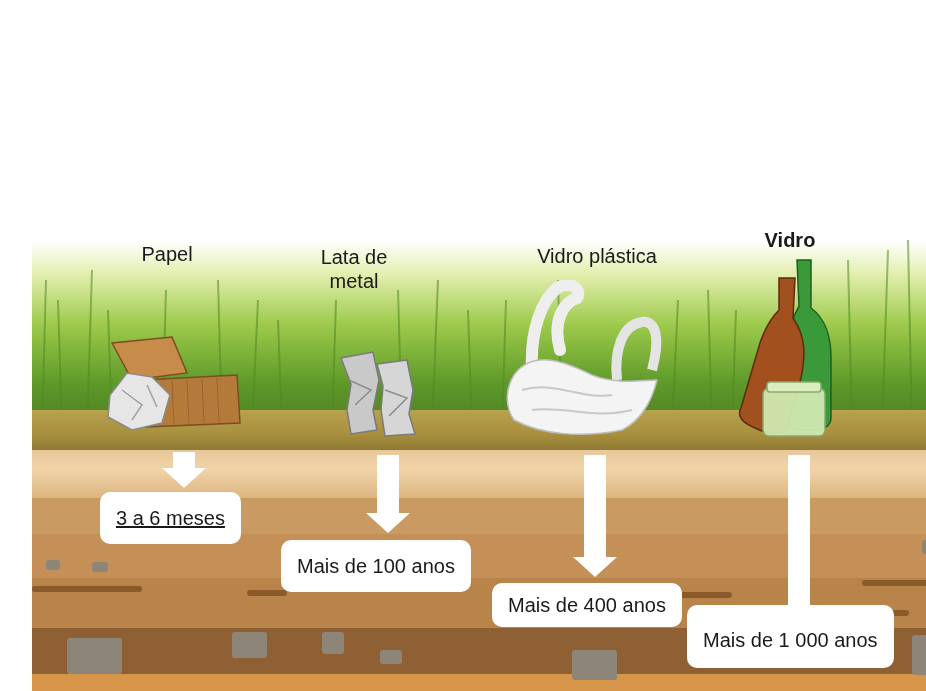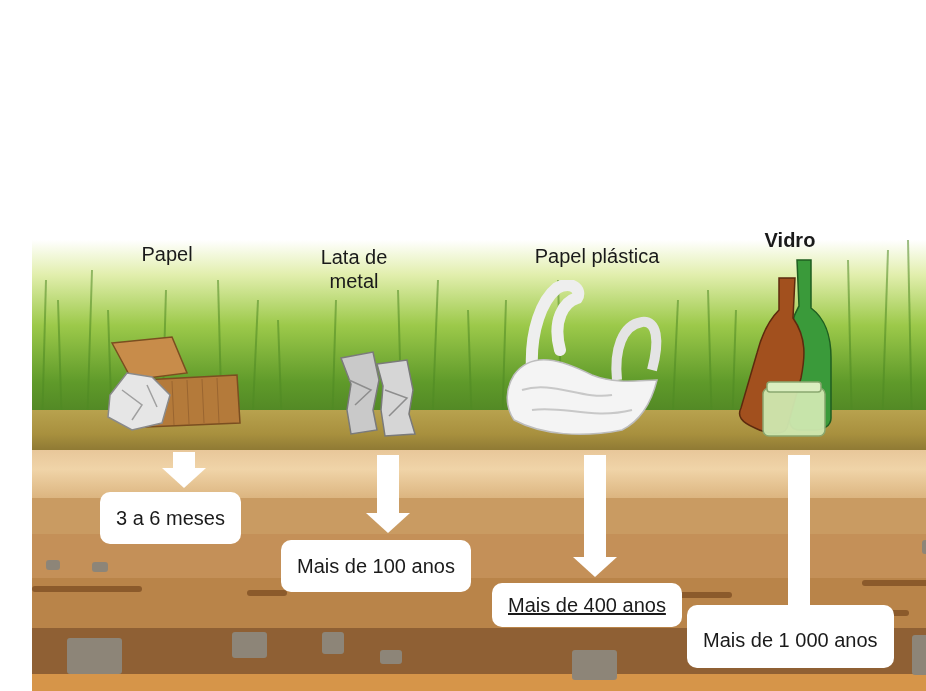--- a/index.html
+++ b/index.html
@@ -92,49 +92,49 @@
         <path d="M100 44 L102 88"></path>
         <path d="M115 43 L117 88"></path>
     </g>
     <polygon points="8,60 25,38 50,42 68,60 60,88 30,95 6,82" fill="#e6e6e6" stroke="#8a8a8a" stroke-width="1.5"></polygon>
     <path d="M20 55 L40 70 L30 85 M45 50 L55 72" stroke="#a0a0a0" stroke-width="1.5" fill="none"></path>
   </svg>
   <div class="arrow" style="left:130px;top:452px;width:44px;height:36px;">
     <div class="shaft" style="width:22px;height:18px;"></div>
     <div class="head" style="top:16px;"></div>
   </div>
-  <div class="badge" style="left:68px;top:492px;">3 a 6 meses</div>
+  <div class="badge" style="left:68px;top:492px;text-decoration:underline;">3 a 6 meses</div>
 
   <div class="label" style="left:267px;top:245px;width:110px;">
     <div>Lata de</div>
     <div>metal</div>
   </div>
   <svg style="position:absolute;left:305px;top:350px;" width="85" height="90">
     <polygon points="4,8 36,2 42,30 36,60 40,80 14,84 10,60 14,34" fill="#c9c9c9" stroke="#7a7a7a" stroke-width="1.5"></polygon>
     <polygon points="40,14 70,10 76,40 72,64 78,84 48,86 44,60 46,36" fill="#d6d6d6" stroke="#7a7a7a" stroke-width="1.5"></polygon>
     <path d="M12 30 L34 40 L18 55 M48 40 L70 48 L52 66" stroke="#8d8d8d" stroke-width="1.5" fill="none"></path>
   </svg>
   <div class="arrow" style="left:334px;top:455px;width:44px;height:78px;">
     <div class="shaft" style="width:22px;height:60px;"></div>
     <div class="head" style="top:58px;"></div>
   </div>
   <div class="badge" style="left:249px;top:540px;">Mais de 100 anos</div>
 
-  <div class="label" style="left:480px;top:244px;width:170px;">Papel plástica</div>
+  <div class="label" style="left:480px;top:244px;width:170px;">Vidro plástica</div>
   <svg style="position:absolute;left:470px;top:280px;" width="165" height="160">
     <path d="M30 90 C28 50 40 20 55 8 C70 0 80 10 75 18 C62 22 50 40 58 70" fill="none" stroke="#eeeeee" stroke-width="12" stroke-linecap="round"></path>
     <path d="M115 100 C112 70 120 45 140 42 C155 40 158 60 150 90" fill="none" stroke="#e4e4e4" stroke-width="10"></path>
     <path d="M12 95 C30 70 60 80 90 95 C115 105 140 100 155 100 C150 120 140 140 120 150 C80 158 40 155 12 140 C2 125 4 108 12 95 Z" fill="#f4f4f4" stroke="#bdbdbd" stroke-width="1.5"></path>
     <path d="M20 110 C50 100 80 120 110 115 M30 130 C60 125 90 140 130 130" stroke="#c8c8c8" stroke-width="2" fill="none"></path>
   </svg>
   <div class="arrow" style="left:541px;top:455px;width:44px;height:122px;">
     <div class="shaft" style="width:22px;height:104px;"></div>
     <div class="head" style="top:102px;"></div>
   </div>
-  <div class="badge" style="left:460px;top:583px;padding-top:10px;padding-bottom:10px;text-decoration:underline;">Mais de 400 anos</div>
+  <div class="badge" style="left:460px;top:583px;padding-top:10px;padding-bottom:10px;">Mais de 400 anos</div>
 
   <div class="label" style="left:718px;top:228px;width:80px;font-weight:bold;">Vidro</div>
   <svg style="position:absolute;left:695px;top:258px;" width="125" height="185">
     <path d="M70 2 L84 2 L84 50 C100 62 104 80 104 100 L104 160 C104 168 96 172 88 172 L72 172 C64 172 62 165 62 158 L62 90 C62 70 66 58 72 48 Z" fill="#3a9a3a" stroke="#1f5e20" stroke-width="1.5"></path>
     <path d="M52 20 L68 20 L66 60 C80 80 78 100 74 120 L60 170 C56 178 40 176 28 170 C14 164 10 158 14 150 L30 95 C36 72 44 60 52 52 Z" fill="#a2501e" stroke="#5c2a0e" stroke-width="1.5"></path>
     <rect x="36" y="130" width="62" height="48" rx="6" fill="#cfe8b0" stroke="#8aa870" stroke-width="1.5" opacity="0.95"></rect>
     <rect x="40" y="124" width="54" height="10" rx="3" fill="#dbeec0" stroke="#8aa870" stroke-width="1.5"></rect>
   </svg>
   <div class="arrow" style="left:745px;top:455px;width:44px;height:172px;">
     <div class="shaft" style="width:22px;height:154px;"></div>

